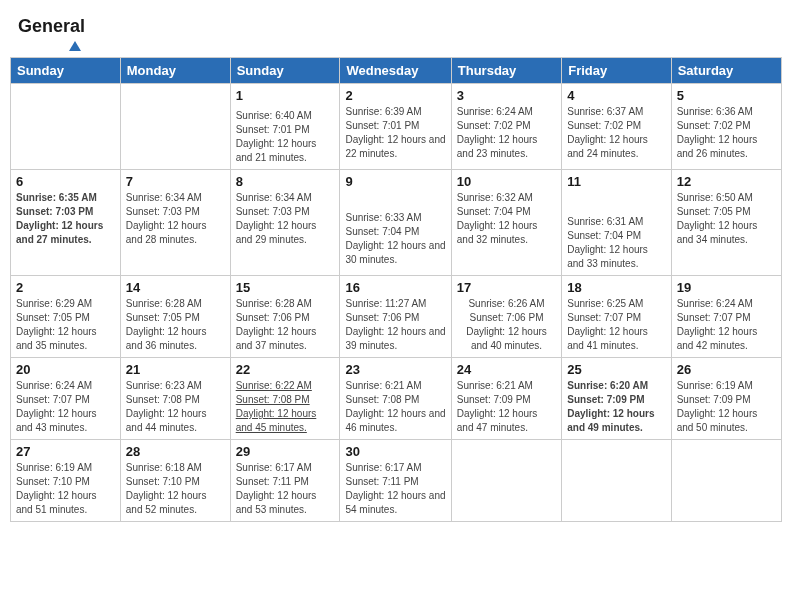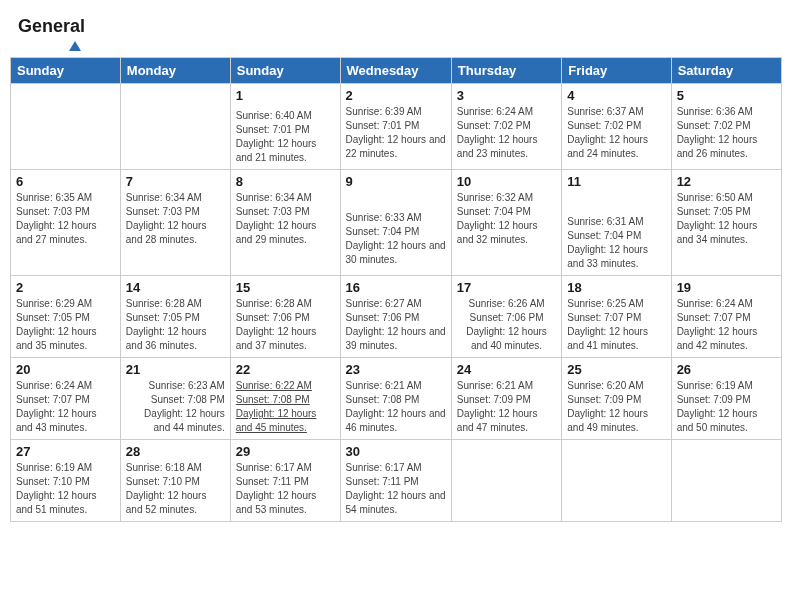--- a/index.html
+++ b/index.html
@@ -135,21 +135,21 @@
         <td>
           <span class="day-number">5</span>
           <div class="day-info" style="white-space: pre-line;">Sunrise: 6:36 AM
 Sunset: 7:02 PM
 Daylight: 12 hours and 26 minutes.</div>
         </td>
       </tr>
       <tr>
         <td>
           <span class="day-number">6</span>
-          <div class="day-info" style="white-space: pre-line;">Sunrise: 6:35 AM
+          <div class="day-info" style="white-space: pre-line; font-weight: bold;">Sunrise: 6:35 AM
 Sunset: 7:03 PM
 Daylight: 12 hours and 27 minutes.</div>
         </td>
         <td>
           <span class="day-number">7</span>
           <div class="day-info" style="white-space: pre-line;">Sunrise: 6:34 AM
 Sunset: 7:03 PM
 Daylight: 12 hours and 28 minutes.</div>
         </td>
         <td>
@@ -197,21 +197,21 @@
 Daylight: 12 hours and 36 minutes.</div>
         </td>
         <td>
           <span class="day-number">15</span>
           <div class="day-info" style="white-space: pre-line;">Sunrise: 6:28 AM
 Sunset: 7:06 PM
 Daylight: 12 hours and 37 minutes.</div>
         </td>
         <td>
           <span class="day-number">16</span>
-          <div class="day-info" style="white-space: pre-line;">Sunrise: 6:27 AM
+          <div class="day-info" style="white-space: pre-line;">Sunrise: 11:27 AM
 Sunset: 7:06 PM
 Daylight: 12 hours and 39 minutes.</div>
         </td>
         <td>
           <span class="day-number">17</span>
           <div class="day-info" style="white-space: pre-line; text-align: center;">Sunrise: 6:26 AM
 Sunset: 7:06 PM
 Daylight: 12 hours and 40 minutes.</div>
         </td>
         <td>
@@ -229,21 +229,21 @@
       </tr>
       <tr>
         <td>
           <span class="day-number">20</span>
           <div class="day-info" style="white-space: pre-line;">Sunrise: 6:24 AM
 Sunset: 7:07 PM
 Daylight: 12 hours and 43 minutes.</div>
         </td>
         <td>
           <span class="day-number">21</span>
-          <div class="day-info" style="white-space: pre-line; text-align: right;">Sunrise: 6:23 AM
+          <div class="day-info" style="white-space: pre-line;">Sunrise: 6:23 AM
 Sunset: 7:08 PM
 Daylight: 12 hours and 44 minutes.</div>
         </td>
         <td>
           <span class="day-number">22</span>
           <div class="day-info" style="white-space: pre-line; text-decoration: underline;">Sunrise: 6:22 AM
 Sunset: 7:08 PM
 Daylight: 12 hours and 45 minutes.</div>
         </td>
         <td>
@@ -253,21 +253,21 @@
 Daylight: 12 hours and 46 minutes.</div>
         </td>
         <td>
           <span class="day-number">24</span>
           <div class="day-info" style="white-space: pre-line;">Sunrise: 6:21 AM
 Sunset: 7:09 PM
 Daylight: 12 hours and 47 minutes.</div>
         </td>
         <td>
           <span class="day-number">25</span>
-          <div class="day-info" style="white-space: pre-line;">Sunrise: 6:20 AM
+          <div class="day-info" style="white-space: pre-line; font-weight: bold;">Sunrise: 6:20 AM
 Sunset: 7:09 PM
 Daylight: 12 hours and 49 minutes.</div>
         </td>
         <td>
           <span class="day-number">26</span>
           <div class="day-info" style="white-space: pre-line;">Sunrise: 6:19 AM
 Sunset: 7:09 PM
 Daylight: 12 hours and 50 minutes.</div>
         </td>
       </tr>

